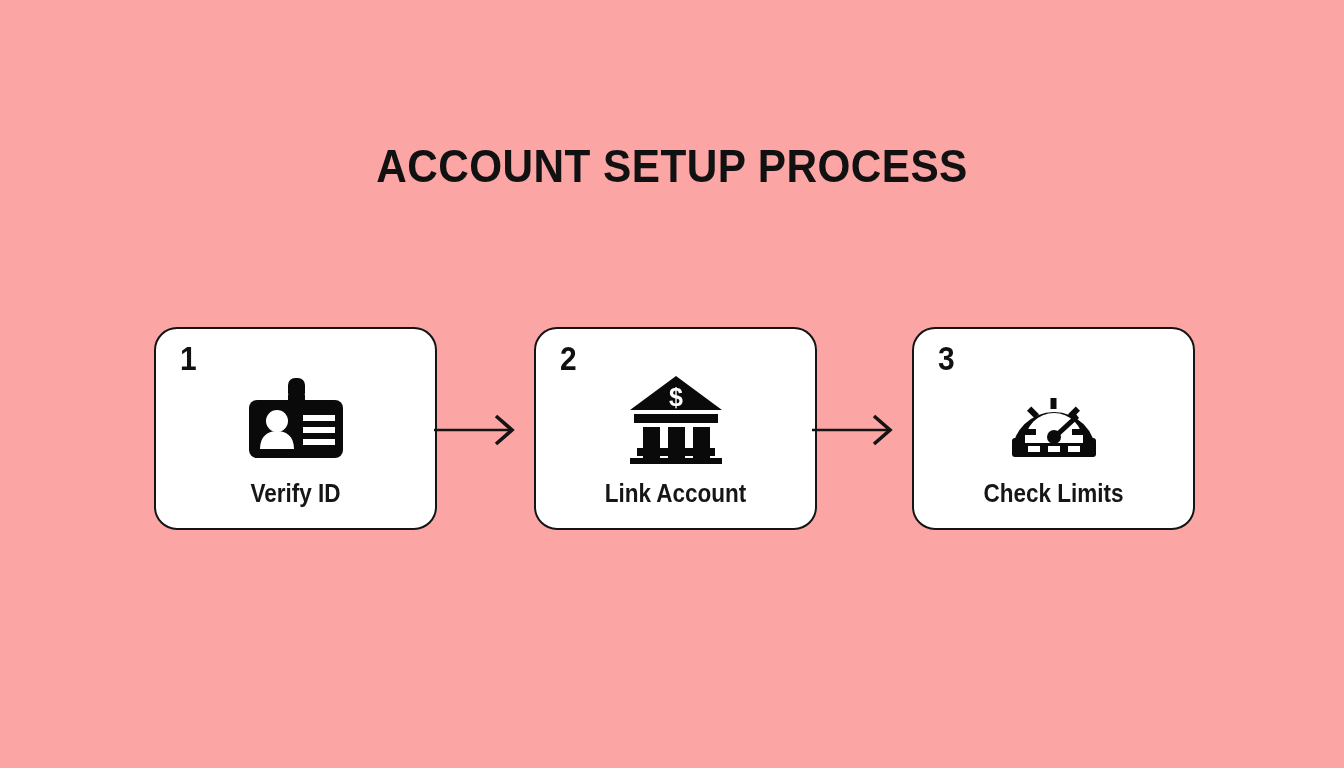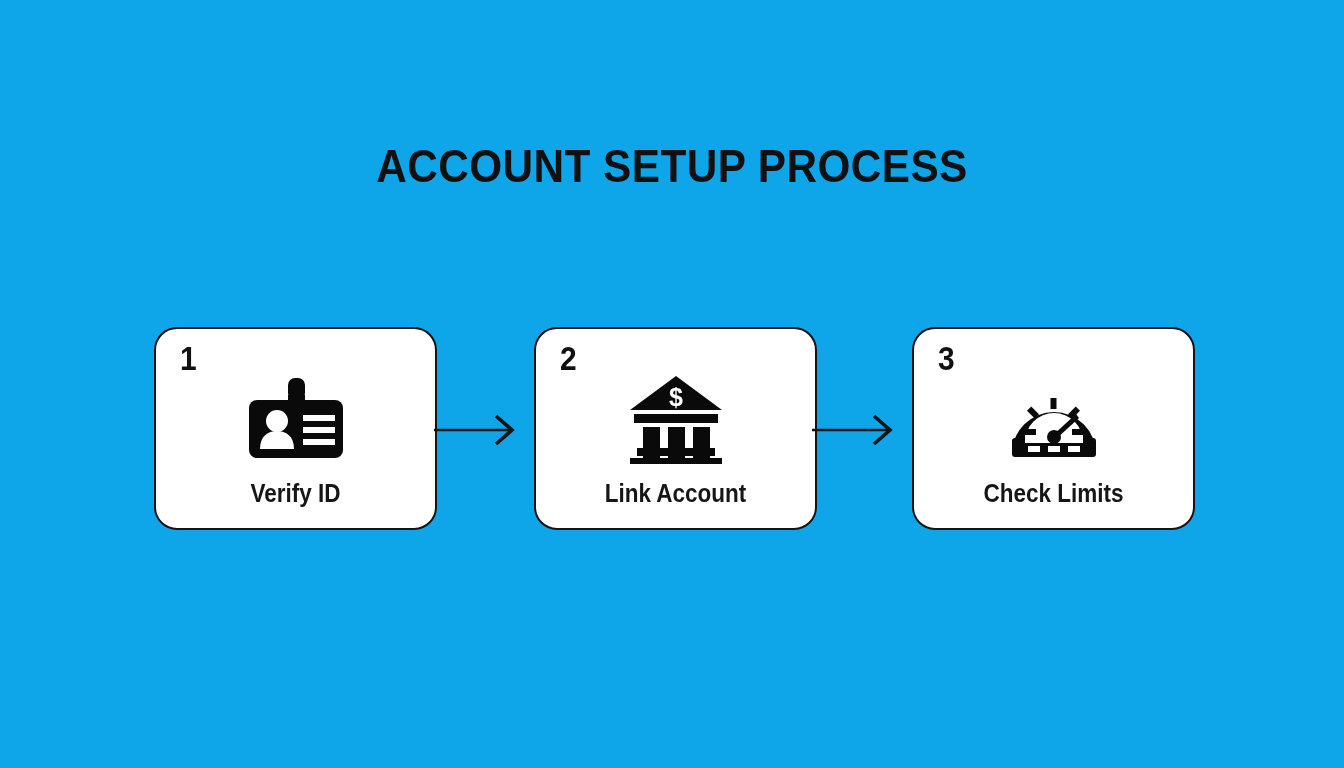--- a/index.html
+++ b/index.html
@@ -11,21 +11,21 @@
     width: 1344px;
     height: 768px;
     background: #fcfdfe;
     font-family: "Liberation Sans", sans-serif;
     overflow: hidden;
   }
   #canvas {
     position: relative;
     width: 1344px;
     height: 768px;
-    background: #0ea5e9;
+    background: #fca5a5;
   }
   
   #title {
     position: absolute;
     left: 0;
     top: 142px;
     width: 1344px;
     text-align: center;
     font-family: "Liberation Sans", sans-serif;
     font-size: 47px;

